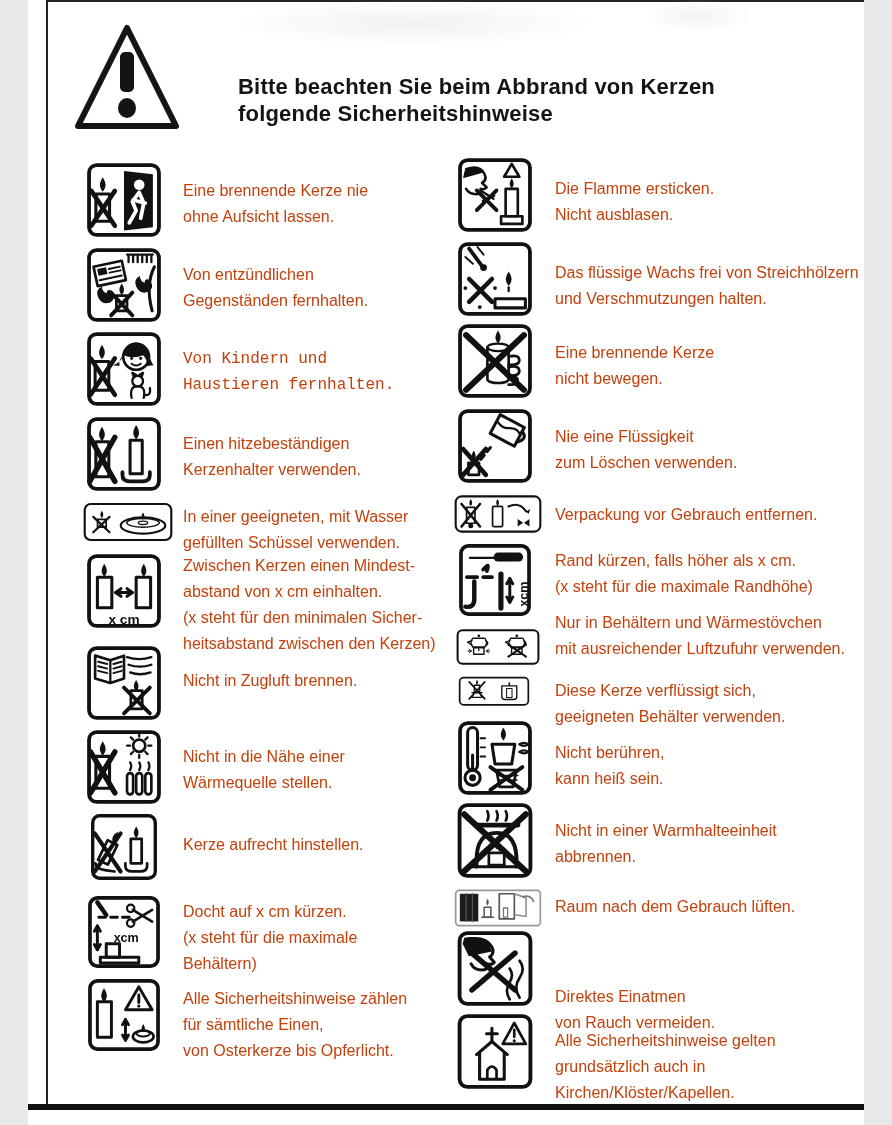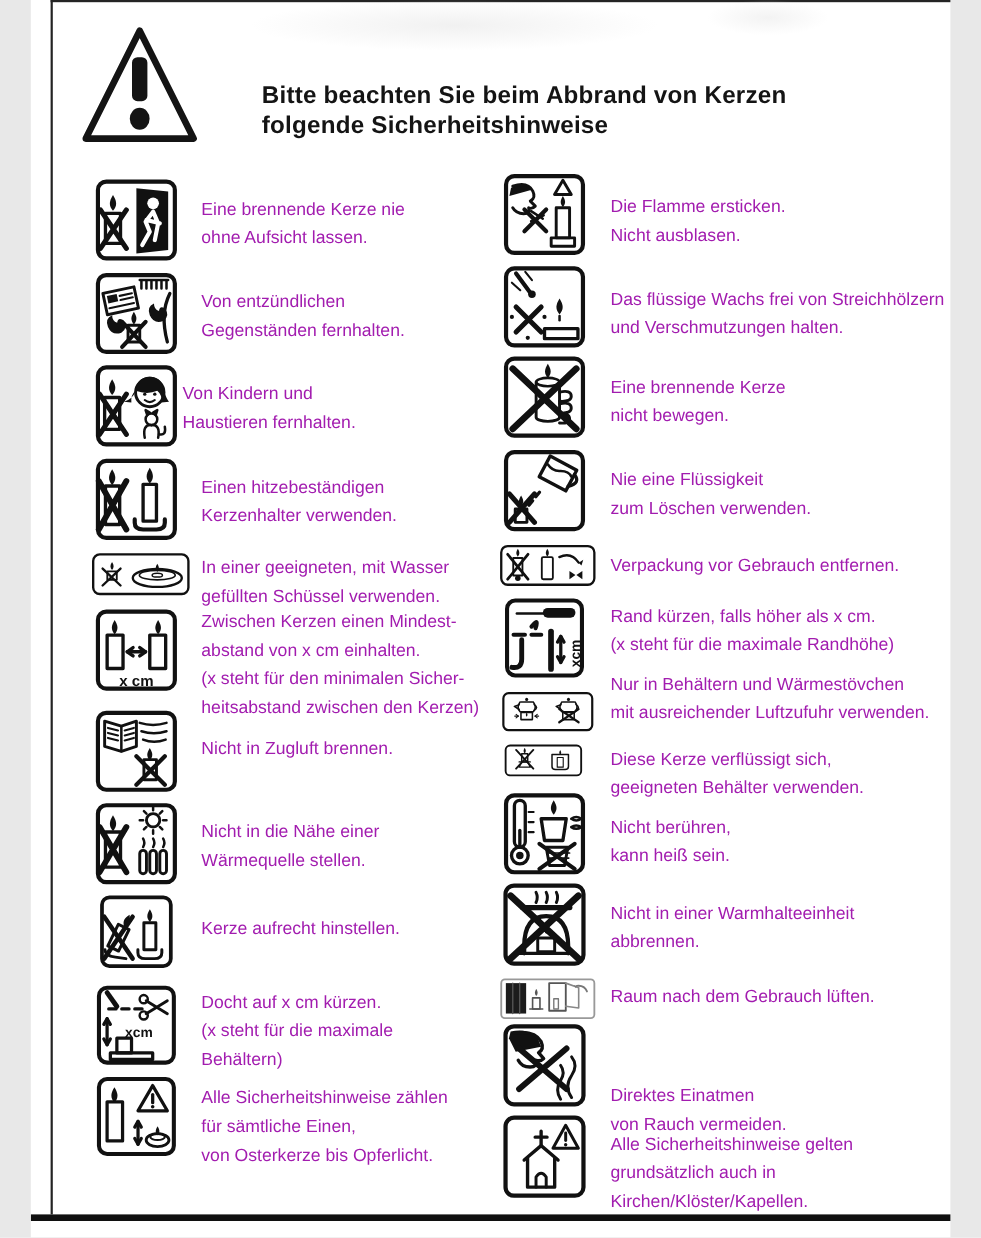--- a/index.html
+++ b/index.html
@@ -18,21 +18,21 @@
   .smudge.s2{left:615px;top:0;width:110px;height:32px;background:radial-gradient(closest-side,#f3f3f3,rgba(255,255,255,0));}
   .header-tri{position:absolute;left:44px;top:22px;width:110px;height:112px;}
   .header-tri svg{display:block;width:100%;height:100%;}
   .title{
     position:absolute;left:210px;top:58px;
     font-size:22px;line-height:27px;font-weight:bold;color:#141414;letter-spacing:.2px;
     white-space:nowrap;
   }
   .row,.icon,.txt{position:absolute;}
   .icon svg{display:block;width:100%;height:100%;}
-  .txt{font-size:16px;line-height:26px;color:#a21caf;white-space:nowrap;}
+  .txt{font-size:16px;line-height:26px;color:#c2410c;white-space:nowrap;}
   .txt span{display:inline;}
 </style>
 </head>
 <body>
 
 <div class="page">
   <div class="frame"></div>
   <div class="bottom-rule"></div>
   <div class="smudge s1"></div>
   <div class="smudge s2"></div>
@@ -94,21 +94,21 @@
             <path d="M49,32 a17,17 0 0 1 34,0 q3,10 6,13 l-9,1 q1,-9 -5,-14 q-12,5 -26,0 q-6,5 -5,14 l-9,-1 q11,-3 14,-13 Z" fill="#111" stroke="none"></path>
             <circle cx="60" cy="36" r="2" fill="#111" stroke="none"></circle>
             <circle cx="72" cy="36" r="2" fill="#111" stroke="none"></circle>
             <path d="M60,43 q6,5 12,0" stroke-width="2.5"></path>
             <circle cx="68" cy="66" r="7" stroke-width="3"></circle>
             <path d="M63,61 l-2,-6 5,3 M73,61 l2,-6 -5,3" stroke-width="3"></path>
             <path d="M60,88 q-3,-16 8,-15 q11,-1 8,15" stroke-width="3"></path>
             <path d="M77,84 q9,2 7,-9" stroke-width="3"></path>
           </svg>
         </div>
-        <div class="txt" style="left: 138px; top: 346px;"><span>Von Kindern und</span><br><span>Haustieren fernhalten.</span></div>
+        <div class="txt" style="left: 155px; top: 346px; font-family: Liberation Mono, monospace;"><span>Von Kindern und</span><br><span>Haustieren fernhalten.</span></div>
       </div>
       <div class="row">
         <div class="icon" style="left: 57px; top: 416px; width: 78px; height: 76px;">
           <svg viewBox="0 0 100 100" fill="none" stroke="#111" stroke-width="4" stroke-linecap="round" stroke-linejoin="round">
             <rect x="4" y="4" width="92" height="92" rx="10" stroke-width="5"></rect>
             <path d="M21,14 c5,8 5,13 0,19 c-5,-6 -5,-11 0,-19 Z" fill="#111" stroke="none"></path>
             <rect x="13" y="34" width="17" height="46"></rect>
             <path d="M5,28 L38,86 M38,28 L5,86" stroke-width="7"></path>
             <path d="M66,12 c5,8 5,13 0,19 c-5,-6 -5,-11 0,-19 Z" fill="#111" stroke="none"></path>
             <rect x="58" y="32" width="16" height="44"></rect>

